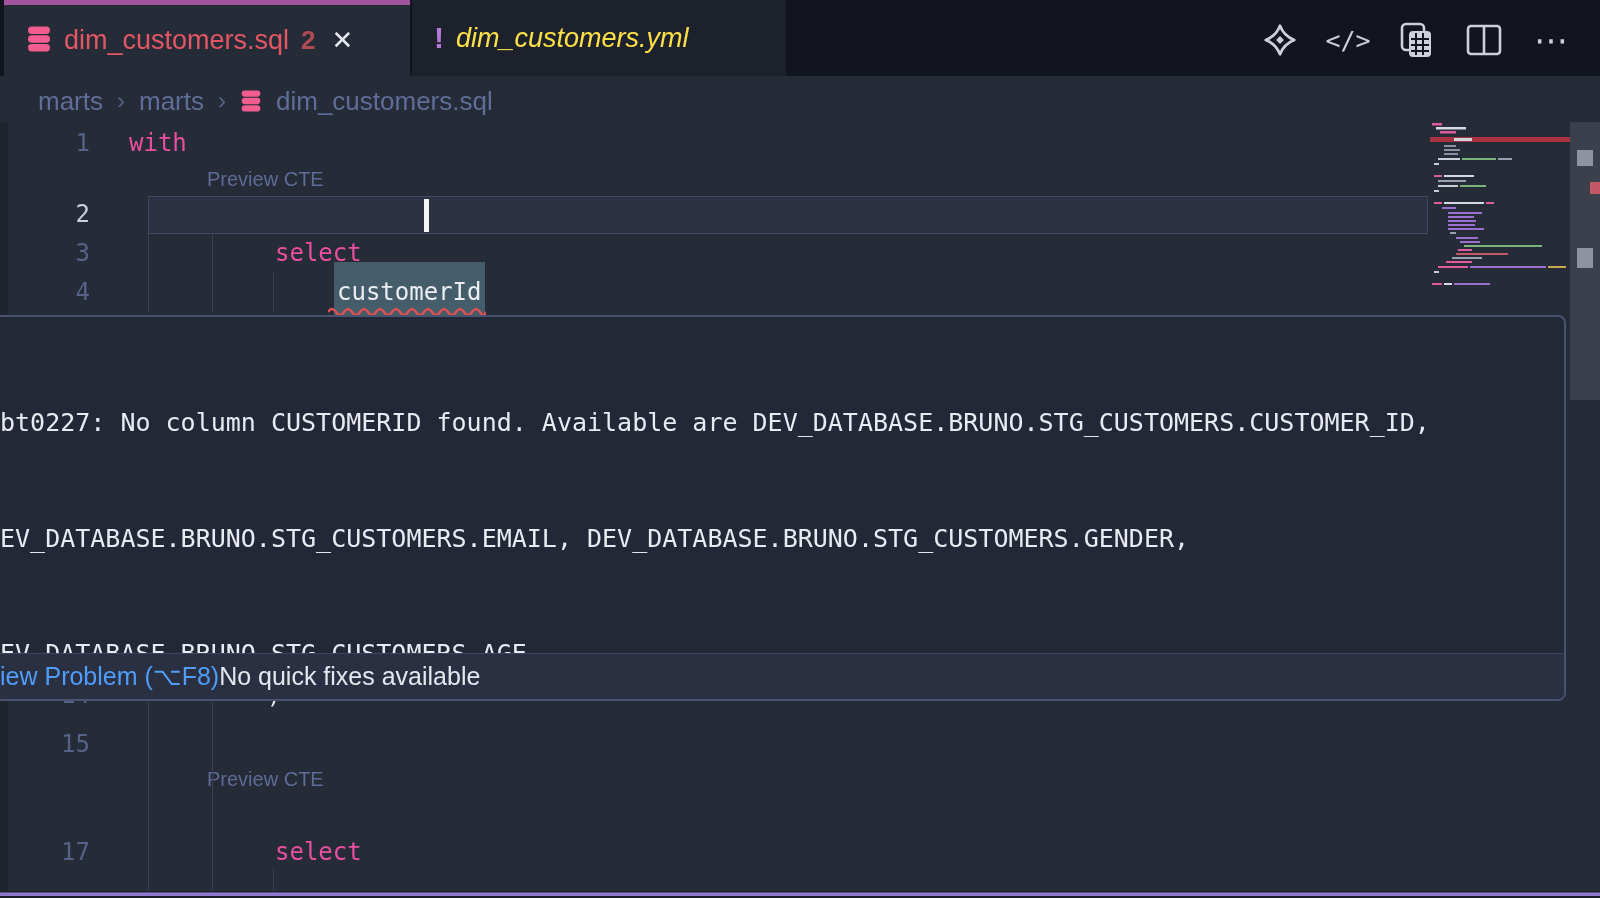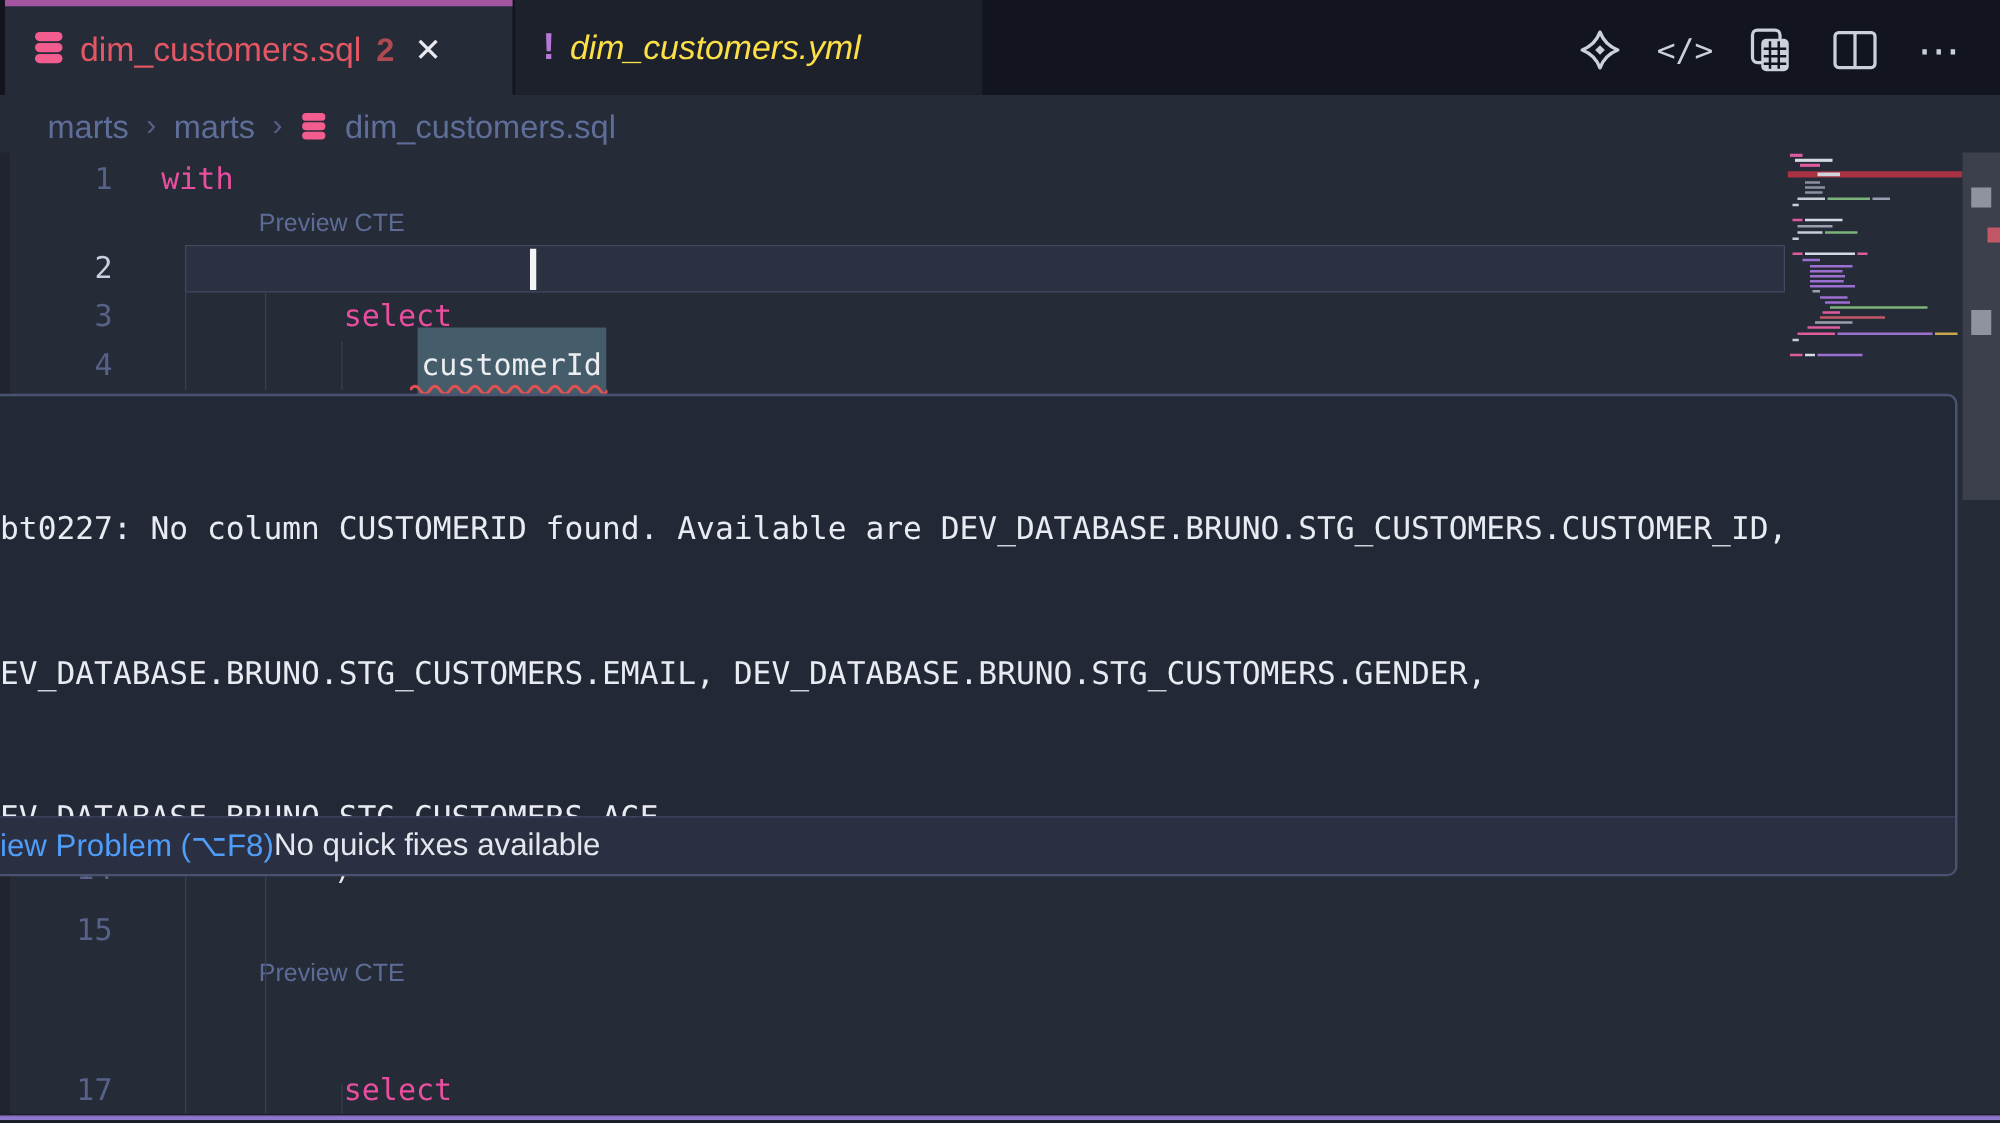--- a/index.html
+++ b/index.html
@@ -177,21 +177,21 @@
   <div class="row" style="top:676px">
     <span class="num">14</span>
     <span class="code" style="left:267px"><span>)</span></span>
   </div>
   <div class="row" style="top:725px">
     <span class="num">15</span>
   </div>
 
   <span class="lens" style="left:207px; top:768px">Preview CTE</span>
 
-  <div class="row" style="top:853px">
+  <div class="row" style="top:833px">
     <span class="num">17</span>
     <span class="code" style="left:275px"><span class="kw">select</span></span>
   </div>
 
   <div class="guide" style="left:148px; top:701px; height:190px"></div>
   <div class="guide" style="left:212px; top:701px; height:190px"></div>
   <div class="guide" style="left:273px; top:868px; height:23px"></div>
 
   <div class="hover">
     <div class="hv-block">

